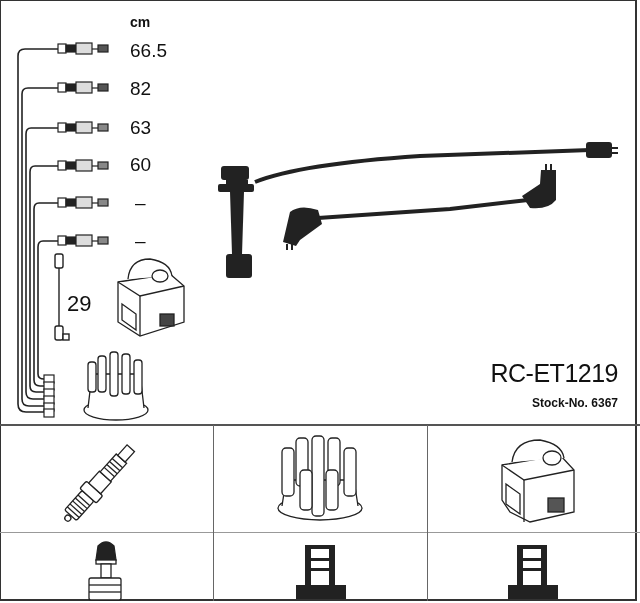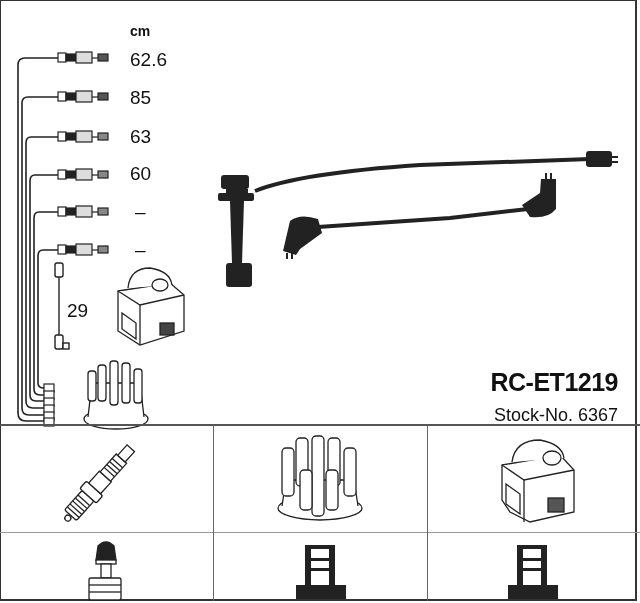--- a/index.html
+++ b/index.html
@@ -1,25 +1,25 @@
 <!DOCTYPE html>
 <html><head>
 <meta charset="utf-8">
 <style>
   html,body{margin:0;padding:0;background:#fff;}
   body{width:640px;height:603px;position:relative;overflow:hidden;font-family:"Liberation Sans",sans-serif;color:#111;}
   .frame{position:absolute;left:0;top:0;width:637px;height:601px;border:1px solid #333;border-right:2px solid #333;border-bottom:2px solid #333;box-sizing:border-box;}
-  .top{position:absolute;left:0;top:13px;width:640px;height:538px;}
+  .top{position:absolute;left:0;top:4px;width:640px;height:538px;}
   .hline{position:absolute;left:0;width:640px;height:2px;background:#555;}
   .vline{position:absolute;width:1px;background:#666;}
   .lbl{position:absolute;font-size:19px;color:#111;}
   .unit{position:absolute;left:130px;top:10px;font-size:14px;font-weight:bold;}
-  .num29{position:absolute;left:67px;top:287px;font-size:19px;}
-  .title{position:absolute;right:22px;top:355px;font-size:25px;font-weight:bold;letter-spacing:-0.5px;}
-  .stock{position:absolute;right:22px;top:392px;font-size:18px;font-weight:normal;}
+  .num29{position:absolute;left:67px;top:287px;font-size:22px;}
+  .title{position:absolute;right:22px;top:355px;font-size:25px;font-weight:normal;letter-spacing:-0.5px;}
+  .stock{position:absolute;right:22px;top:392px;font-size:12px;font-weight:bold;}
   svg{position:absolute;left:0;top:0;}
 </style>
 </head>
 <body>
 
 <div class="frame"></div>
 
 <div class="top">
   <svg width="640" height="425">
 
@@ -130,22 +130,22 @@
       <path d="M283 238 L290 208 Q300 200 318 206 L322 220 L300 236 L296 242 Z" fill="#222"></path>
       <rect x="286" y="240" width="2" height="6" fill="#222"></rect>
       <rect x="291" y="240" width="2" height="6" fill="#222"></rect>
       <path d="M522 192 L540 180 L541 166 L556 166 L556 196 Q548 206 530 204 Z" fill="#222"></path>
       <rect x="545" y="160" width="2" height="6" fill="#222"></rect>
       <rect x="550" y="160" width="2" height="6" fill="#222"></rect>
     </g>
   </svg>
 
   <div class="unit">cm</div>
-  <div class="lbl" style="left:130px;top:36px">62.6</div>
-  <div class="lbl" style="left:130px;top:74px">85</div>
+  <div class="lbl" style="left:130px;top:36px">66.5</div>
+  <div class="lbl" style="left:130px;top:74px">82</div>
   <div class="lbl" style="left:130px;top:113px">63</div>
   <div class="lbl" style="left:130px;top:150px">60</div>
   <div class="lbl" style="left:135px;top:188px">–</div>
   <div class="lbl" style="left:135px;top:226px">–</div>
   <div class="num29">29</div>
 
   <div class="title">RC-ET1219</div>
   <div class="stock">Stock-No. 6367</div>
 </div>
 

